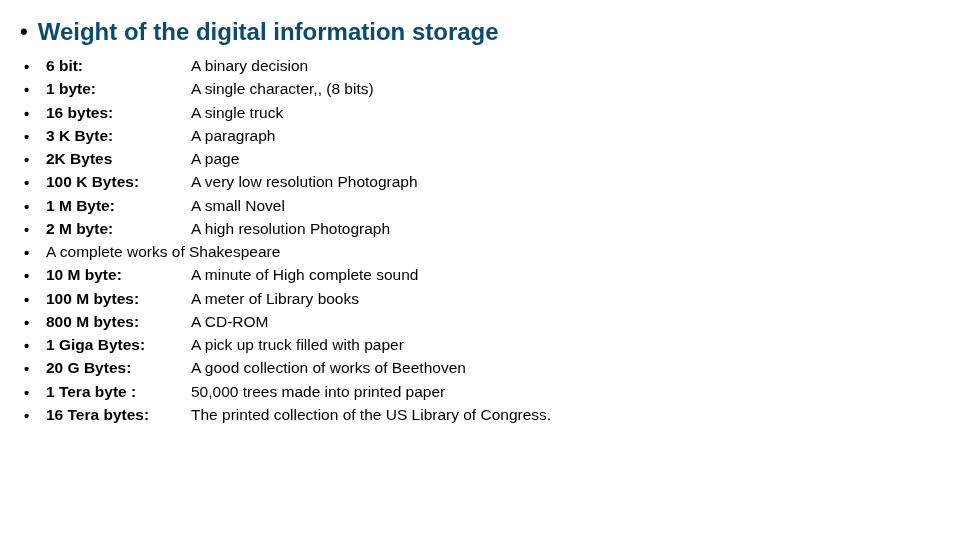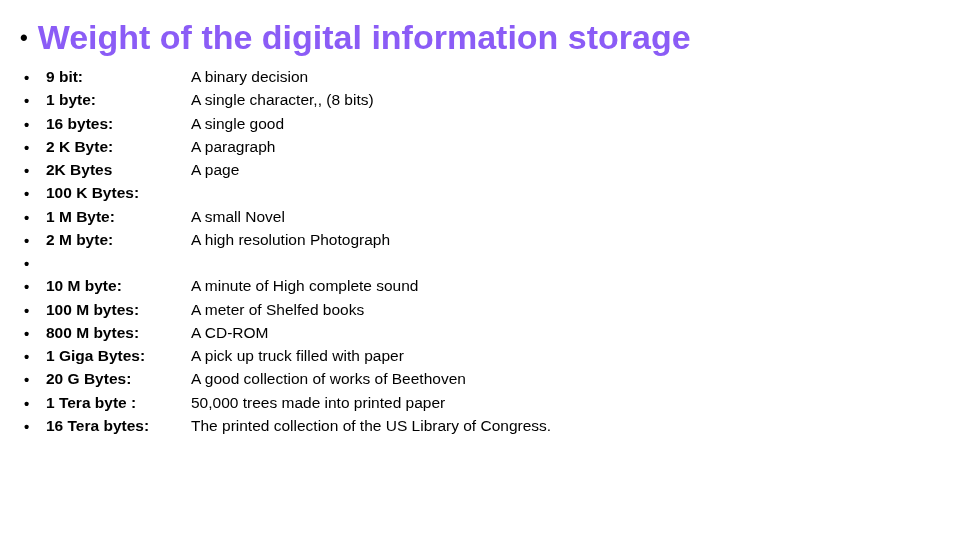--- a/index.html
+++ b/index.html
@@ -17,23 +17,23 @@
       margin-bottom: 10px;
     }
     .bullet-large {
       font-size: 22px;
       font-weight: bold;
       color: #000;
       margin-right: 10px;
       line-height: 1;
     }
     .title {
-      font-size: 34px;
+      font-size: 24px;
       font-weight: bold;
-      color: #8b5cf6;
+      color: #0c4a6e;
     }
     .list-container {
       padding-left: 4px;
     }
     .list-item {
       display: flex;
       align-items: flex-start;
       margin-bottom: 2px;
       font-size: 15.5px;
       font-weight: bold;
@@ -58,69 +58,71 @@
 <body>
 
 <div class="title-row">
   <span class="bullet-large">•</span>
   <span class="title">Weight of the digital information  storage</span>
 </div>
 
 <div class="list-container" id="list-container">
 <div class="list-item">
       <span class="bullet">•</span>
-      <span class="size-col">9 bit:</span>
+      <span class="size-col">6 bit:</span>
       <span class="desc-col">A binary decision</span>
     </div>
     <div class="list-item">
       <span class="bullet">•</span>
       <span class="size-col">1 byte:</span>
       <span class="desc-col">A single character,, (8 bits)</span>
     </div>
     <div class="list-item">
       <span class="bullet">•</span>
       <span class="size-col">16 bytes:</span>
-      <span class="desc-col">A single good</span>
+      <span class="desc-col">A single truck</span>
     </div>
     <div class="list-item">
       <span class="bullet">•</span>
-      <span class="size-col">2 K Byte:</span>
+      <span class="size-col">3 K Byte:</span>
       <span class="desc-col">A paragraph</span>
     </div>
     <div class="list-item">
       <span class="bullet">•</span>
       <span class="size-col">2K Bytes</span>
       <span class="desc-col">A page</span>
     </div>
     <div class="list-item">
       <span class="bullet">•</span>
       <span class="size-col">100 K Bytes:</span>
+      <span class="desc-col">A very low resolution Photograph</span>
     </div>
     <div class="list-item">
       <span class="bullet">•</span>
       <span class="size-col">1 M Byte:</span>
       <span class="desc-col">A small Novel</span>
     </div>
     <div class="list-item">
       <span class="bullet">•</span>
       <span class="size-col">2 M byte:</span>
       <span class="desc-col">A high resolution Photograph</span>
     </div>
     <div class="list-item">
       <span class="bullet">•</span>
+      <span class="desc-col">A complete works of Shakespeare</span>
     </div>
     <div class="list-item">
       <span class="bullet">•</span>
       <span class="size-col">10 M byte:</span>
       <span class="desc-col">A minute of High complete sound</span>
     </div>
     <div class="list-item">
       <span class="bullet">•</span>
       <span class="size-col">100 M bytes:</span>
-      <span class="desc-col">A  meter of Shelfed books</span>
+      <span class="desc-col">A  meter of Library books</span>
     </div>
     <div class="list-item">
       <span class="bullet">•</span>
       <span class="size-col">800 M bytes:</span>
       <span class="desc-col">A CD-ROM</span>
     </div>
     <div class="list-item">
       <span class="bullet">•</span>
       <span class="size-col">1 Giga Bytes:</span>
       <span class="desc-col">A pick up truck filled with paper</span>

